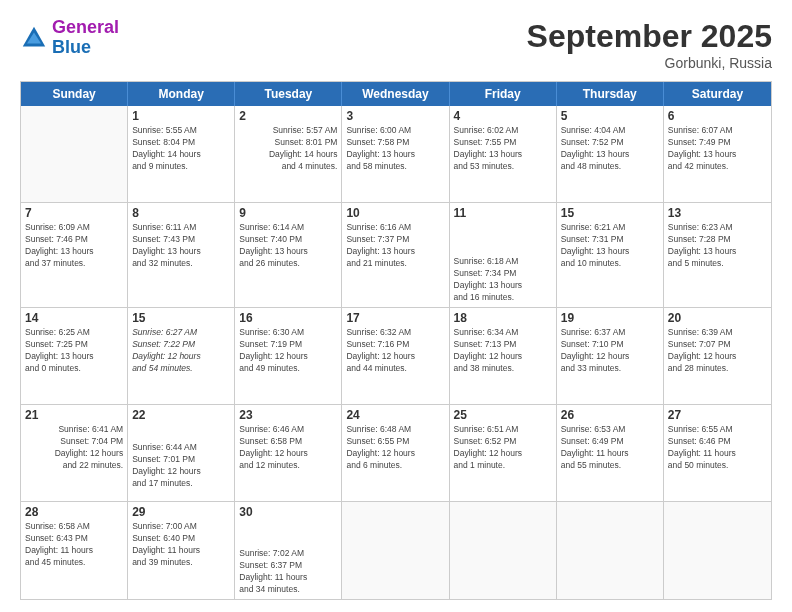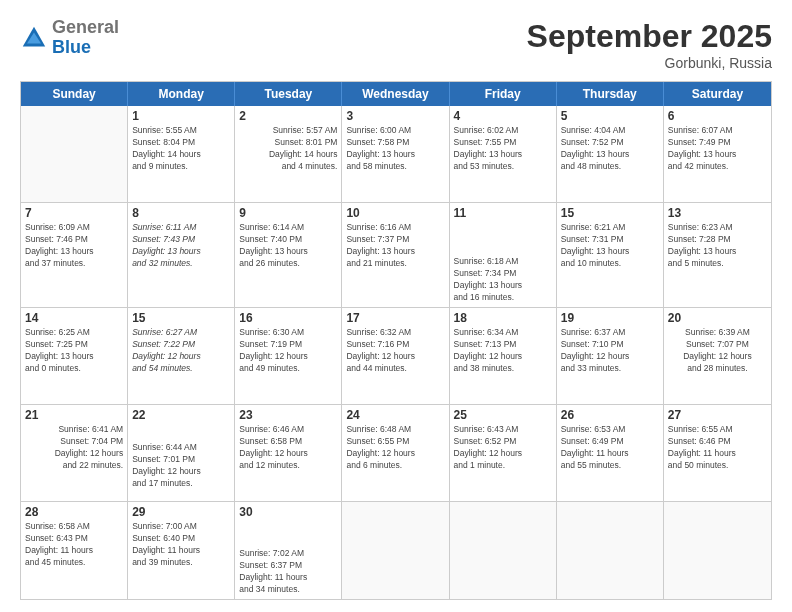--- a/index.html
+++ b/index.html
@@ -28,21 +28,21 @@
       align-items: center;
       gap: 4px;
     }
     .logo-text {
       font-size: 18px;
       font-weight: bold;
       color: #333;
       line-height: 1.1;
     }
     .logo-text span {
-      color: #737373;
+      color: #a21caf;
     }
     .logo-icon {
       width: 28px;
       height: 28px;
     }
     .title-block {
       text-align: right;
     }
     .month-title {
       font-size: 32px;
@@ -197,21 +197,21 @@
         <div class="cal-week">
           <div class="cal-cell">
             <span class="day-num">7</span>
             <div class="day-info" style="white-space: pre-line;">Sunrise: 6:09 AM
 Sunset: 7:46 PM
 Daylight: 13 hours
 and 37 minutes.</div>
           </div>
           <div class="cal-cell">
             <span class="day-num">8</span>
-            <div class="day-info" style="white-space: pre-line; font-style: italic;">Sunrise: 6:11 AM
+            <div class="day-info" style="white-space: pre-line;">Sunrise: 6:11 AM
 Sunset: 7:43 PM
 Daylight: 13 hours
 and 32 minutes.</div>
           </div>
           <div class="cal-cell">
             <span class="day-num">9</span>
             <div class="day-info" style="white-space: pre-line;">Sunrise: 6:14 AM
 Sunset: 7:40 PM
 Daylight: 13 hours
 and 26 minutes.</div>
@@ -283,21 +283,21 @@
           </div>
           <div class="cal-cell">
             <span class="day-num">19</span>
             <div class="day-info" style="white-space: pre-line;">Sunrise: 6:37 AM
 Sunset: 7:10 PM
 Daylight: 12 hours
 and 33 minutes.</div>
           </div>
           <div class="cal-cell">
             <span class="day-num">20</span>
-            <div class="day-info" style="white-space: pre-line; text-align: center;">Sunrise: 6:39 AM
+            <div class="day-info" style="white-space: pre-line;">Sunrise: 6:39 AM
 Sunset: 7:07 PM
 Daylight: 12 hours
 and 28 minutes.</div>
           </div>
         </div>
         <div class="cal-week">
           <div class="cal-cell">
             <span class="day-num">21</span>
             <div class="day-info" style="white-space: pre-line; text-align: right;">Sunrise: 6:41 AM
 Sunset: 7:04 PM
@@ -320,21 +320,21 @@
           </div>
           <div class="cal-cell">
             <span class="day-num">24</span>
             <div class="day-info" style="white-space: pre-line;">Sunrise: 6:48 AM
 Sunset: 6:55 PM
 Daylight: 12 hours
 and 6 minutes.</div>
           </div>
           <div class="cal-cell">
             <span class="day-num">25</span>
-            <div class="day-info" style="white-space: pre-line;">Sunrise: 6:43 AM
+            <div class="day-info" style="white-space: pre-line;">Sunrise: 6:51 AM
 Sunset: 6:52 PM
 Daylight: 12 hours
 and 1 minute.</div>
           </div>
           <div class="cal-cell">
             <span class="day-num">26</span>
             <div class="day-info" style="white-space: pre-line;">Sunrise: 6:53 AM
 Sunset: 6:49 PM
 Daylight: 11 hours
 and 55 minutes.</div>

